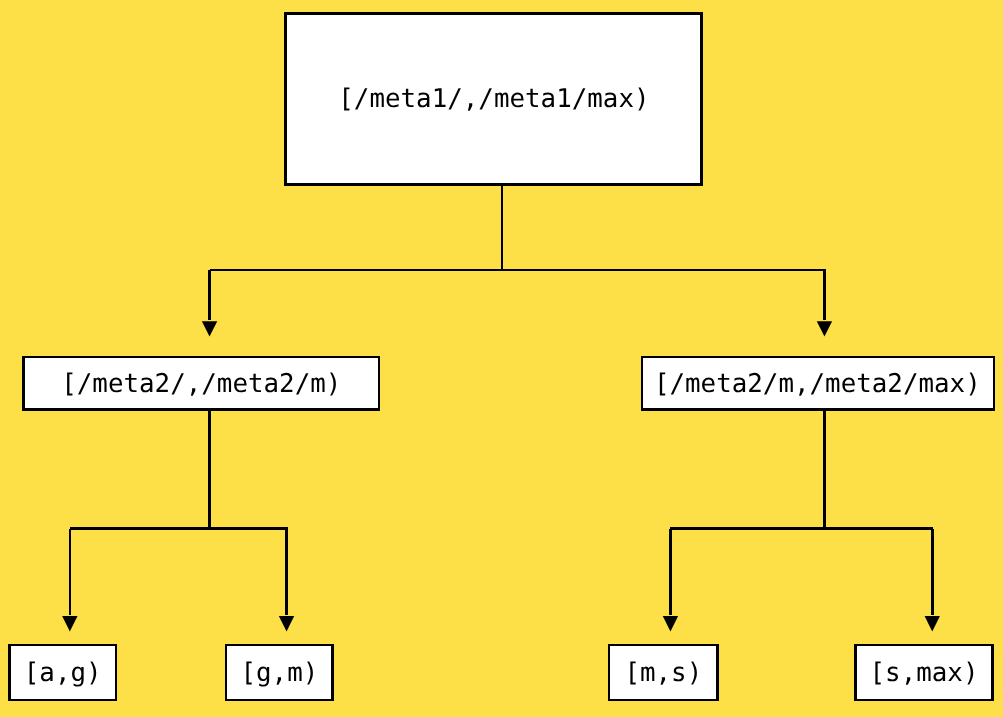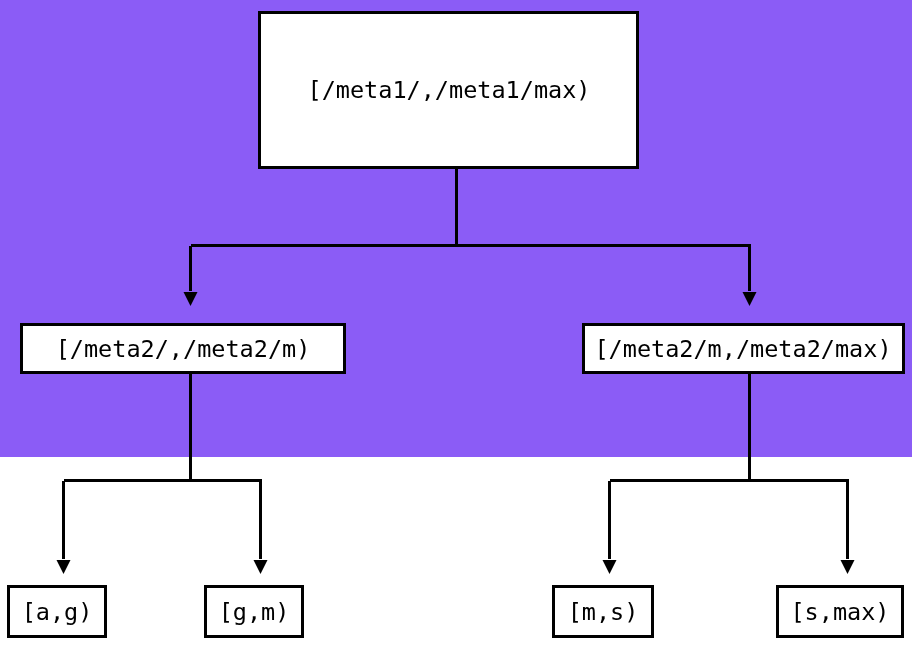--- a/index.html
+++ b/index.html
@@ -9,22 +9,22 @@
   }
   body {
     width: 912px;
     height: 652px;
     font-family: "DejaVu Sans Mono", monospace;
     overflow: hidden;
   }
   #diagram-root {
     position: relative;
     width: 912px;
-    height: 457px;
-    background: #8b5cf6;
+    height: 652px;
+    background: #fde047;
   }
   svg#tree-svg {
     position: absolute;
     left: 0;
     top: 0;
     width: 912px;
     height: 652px;
     display: block;
   }
   .node-box {

